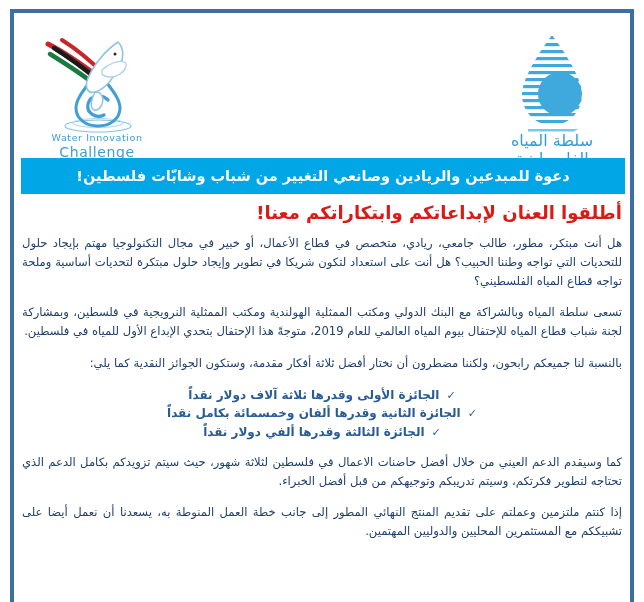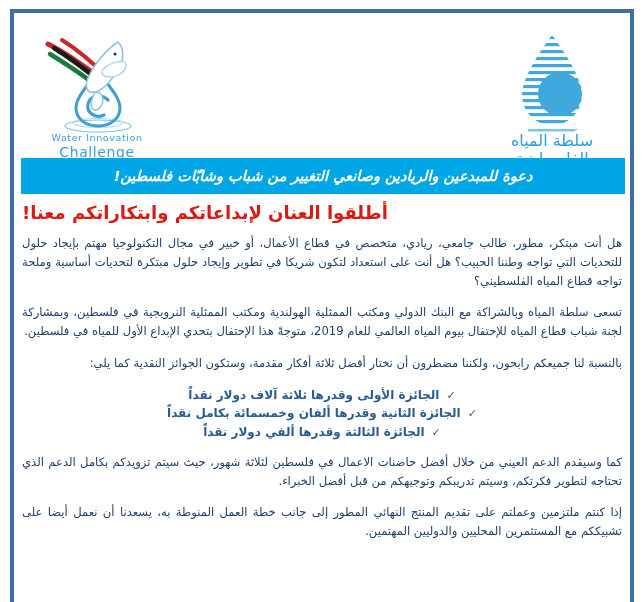--- a/index.html
+++ b/index.html
@@ -123,21 +123,20 @@
   .banner {
     position: absolute;
     left: 21px;
     top: 158px;
     width: 604px;
     height: 36px;
     background: #00a6e6;
     display: flex;
     align-items: center;
     justify-content: center;
-    font-style: italic;
   }
   .banner-text {
     color: #ffffff;
     font-size: 14.5px;
     font-weight: bold;
     direction: rtl;
     text-align: center;
     font-family: "DejaVu Sans", "Liberation Sans", sans-serif;
   }
 
@@ -147,21 +146,21 @@
     left: 22px;
     top: 198px;
     width: 600px;
     direction: rtl;
     text-align: justify;
   }
   .headline {
     color: #d91b16;
     font-size: 18px;
     font-weight: bold;
-    text-align: left;
+    text-align: right;
     margin: 4px 0 10px 0;
     direction: rtl;
     font-family: "DejaVu Sans", "Liberation Sans", sans-serif;
   }
   p.body-par {
     color: #1f3f6b;
     font-size: 11.6px;
     line-height: 1.62;
     margin: 11px 0 13px 0;
     text-align: justify;

